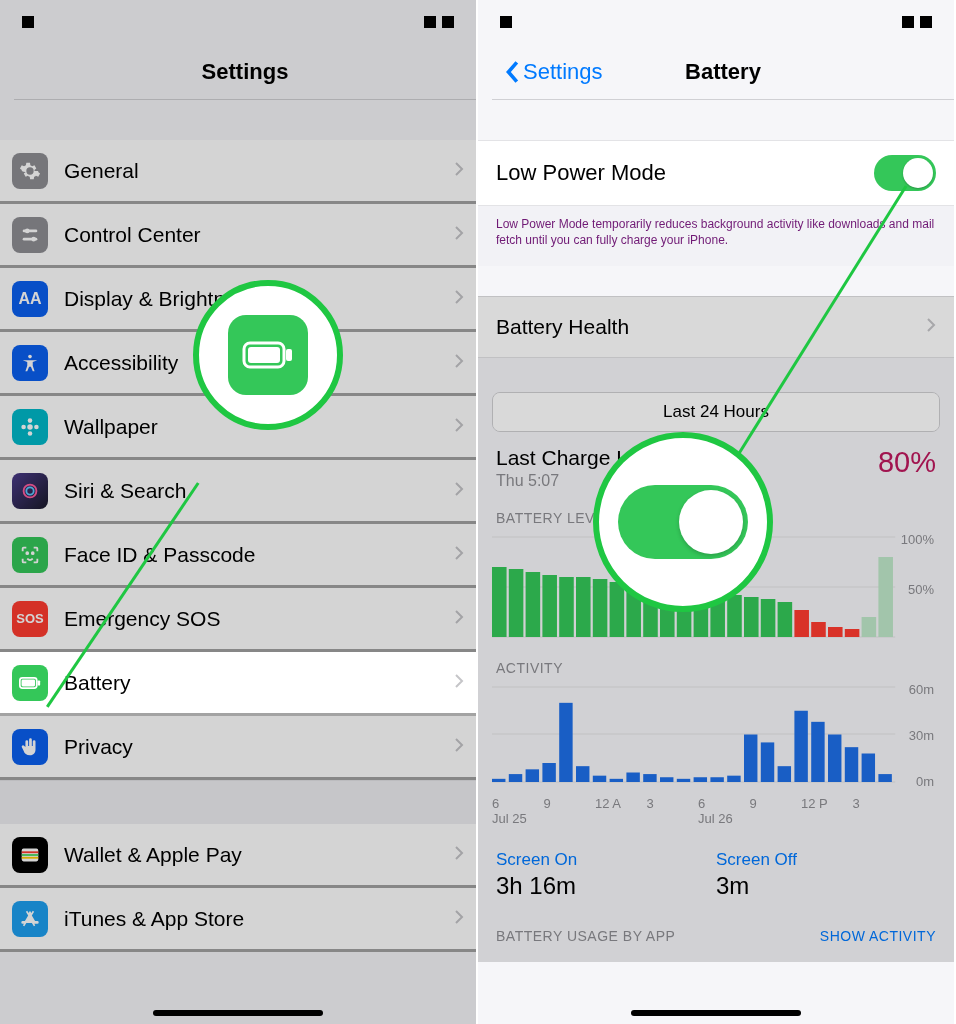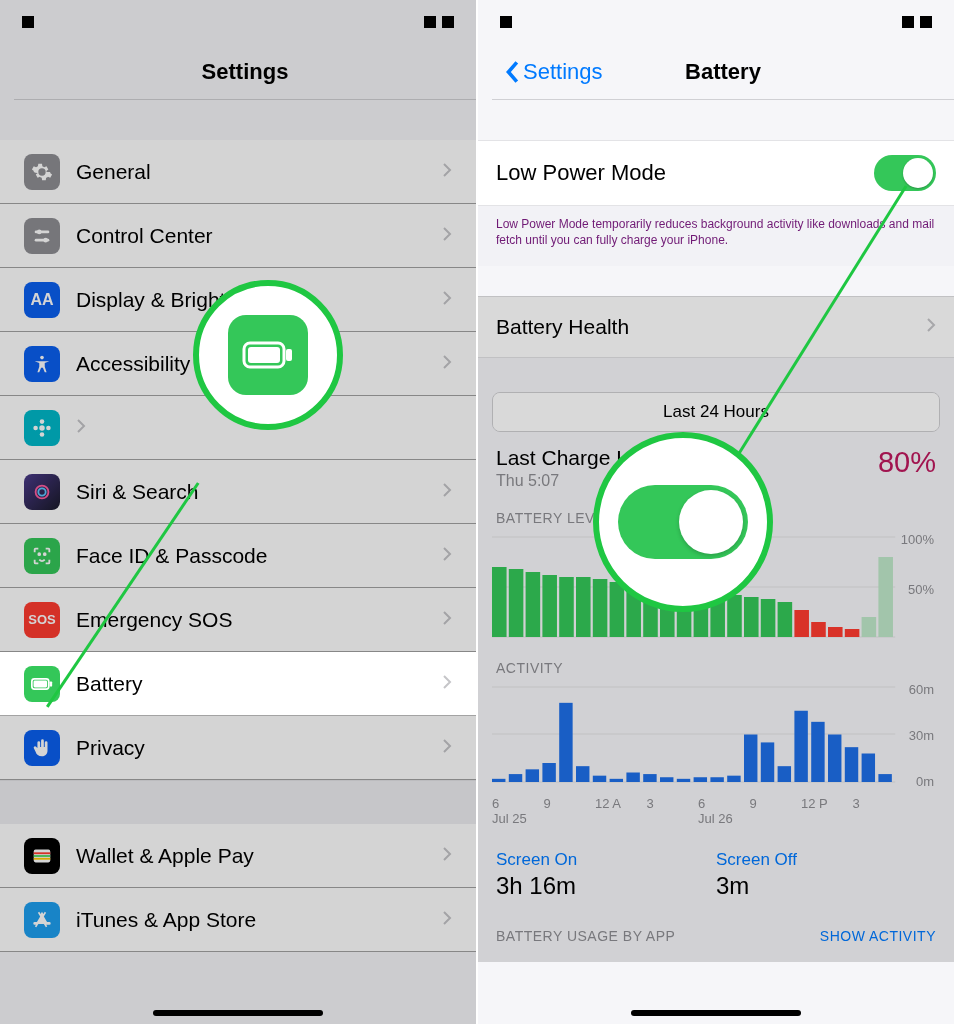--- a/index.html
+++ b/index.html
@@ -8,21 +8,21 @@
   .phone { width: 478px; height: 1024px; background: #f6f6f9; position: relative; overflow: hidden; border-right: 2px solid #fff; }
   .phone:last-child { border-right: none; }
   .statusbar { height: 44px; display:flex; align-items:center; justify-content:space-between; padding: 0 22px; }
   .sb-left, .sb-right { display:flex; gap:6px; }
   .sq { width: 12px; height: 12px; background:#000; }
   .navbar { height: 56px; display:flex; align-items:center; justify-content:center; position:relative; border-bottom:1px solid #d0d0d4;margin-left:14px; }
   .navtitle { font-size: 22px; font-weight: 600; color:#000; }
   .navback { position:absolute; left:12px; display:flex; align-items:center; color:#007aff; font-size:22px; gap:3px; }
   .navback svg { width:16px; height:24px; }
   .spacer { height: 40px; }
-  .row { display:flex; align-items:center; height: 64px; padding: 0 24px; background:#fff; border-bottom:1px solid #a3a3a3; }
+  .row { display:flex; align-items:center; height: 64px; padding: 0 12px; background:#fff; border-bottom:3px solid #a3a3a3; }
   .row.highlight { background:#fff; }
   .ico { width: 36px; height: 36px; border-radius: 8px; margin-right: 16px; display:flex; align-items:center; justify-content:center; flex-shrink:0; color:#fff; font-size:20px; font-weight:600; }
   .ico svg { width:22px; height:22px; }
   .rowlabel { flex:1; font-size:21px; color:#000; }
   .chev { color:#c5c5c8; }
   .chev svg { width:10px; height:16px; }
   .gap { height: 44px; border-top:1px solid #e3e3e6; background:#efeff2; }
 
   
   .right .navbar { border-bottom:1px solid #d0d0d4; }
@@ -141,20 +141,21 @@
       <div class="row">
         <div class="ico" style="background:#00b8c9">
             <svg viewBox="0 0 24 24" fill="#fff">
               <circle cx="12" cy="12" r="3"></circle>
               <circle cx="12" cy="5" r="2.5"></circle>
               <circle cx="12" cy="19" r="2.5"></circle>
               <circle cx="5" cy="12" r="2.5"></circle>
               <circle cx="19" cy="12" r="2.5"></circle>
             </svg>
           </div>
+        <div class="rowlabel">Wallpaper</div>
         <div class="chev"><svg viewBox="0 0 10 16" fill="none" stroke="#c5c5c8" stroke-width="2">
               <path d="M2 2l6 6-6 6"></path>
             </svg></div>
       </div>
       <div class="row">
         <div class="ico" style="background:linear-gradient(135deg,#4a3a8a,#1a1a2a)">
             <svg viewBox="0 0 24 24">
               <circle cx="12" cy="12" r="7" fill="none" stroke="#ff5ea0" stroke-width="2"></circle>
               <circle cx="12" cy="12" r="4" fill="none" stroke="#5ec8ff" stroke-width="2"></circle>
             </svg>

